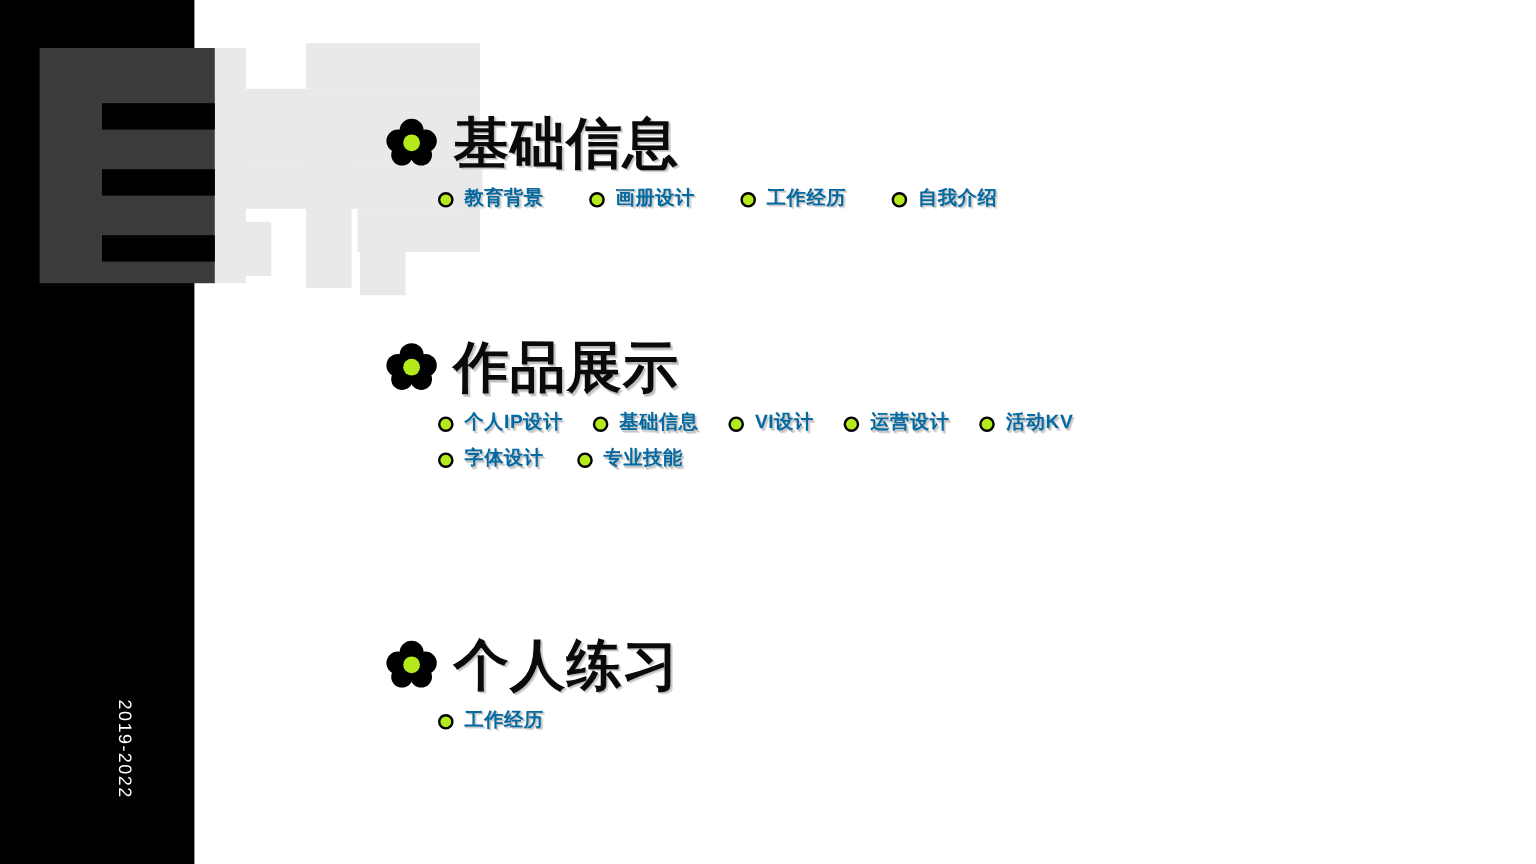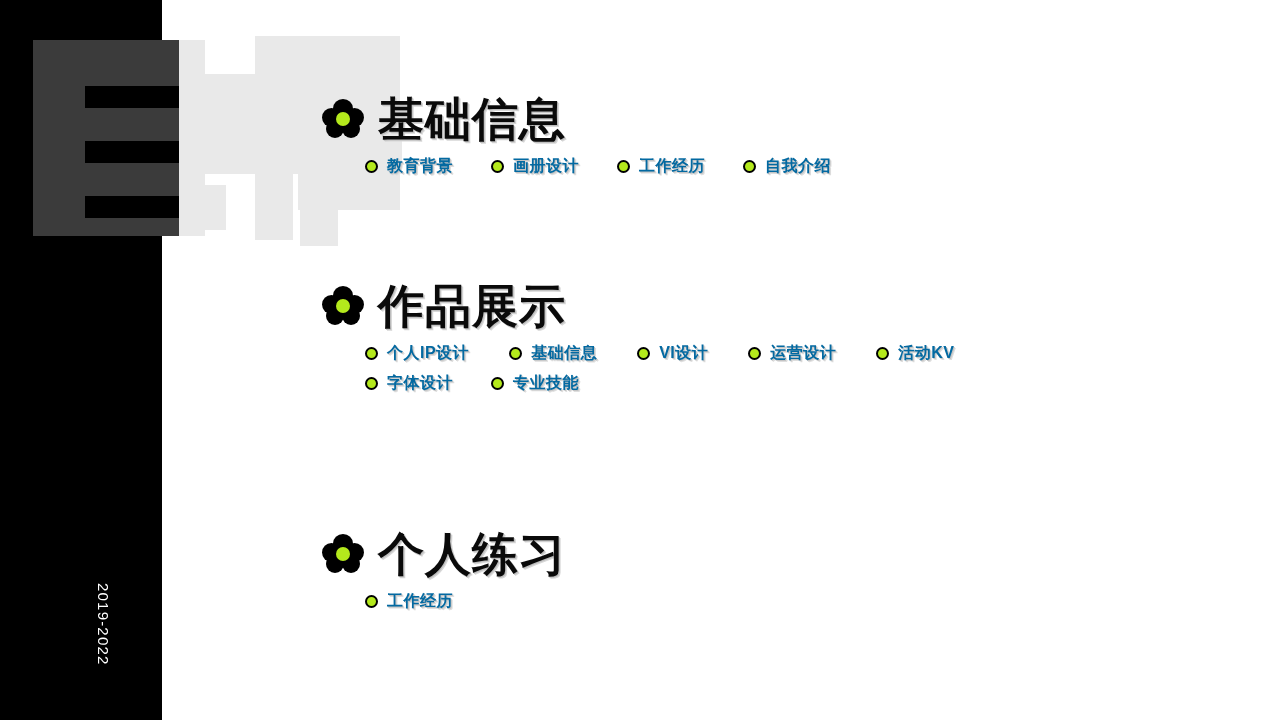--- a/index.html
+++ b/index.html
@@ -190,21 +190,21 @@
           <div class="petal p1"></div>
             <div class="petal p2"></div>
           <div class="petal p3"></div>
             <div class="petal p4"></div>
           <div class="petal p5"></div>
             <div class="core"></div>
         </div>
         <div class="sec-title">作品展示</div>
       </div>
       <div class="sub-rows">
-        <div class="sub-row" style="padding-left:43px;gap:40px;">
+        <div class="sub-row" style="padding-left:43px;gap:25px;">
           <div class="sub-item">
             <span class="dot"></span>
             <span class="sub-label">个人IP设计</span>
           </div>
           <div class="sub-item">
             <span class="dot"></span>
             <span class="sub-label">基础信息</span>
           </div>
           <div class="sub-item">
             <span class="dot"></span>
@@ -212,21 +212,21 @@
           </div>
           <div class="sub-item">
             <span class="dot"></span>
             <span class="sub-label">运营设计</span>
           </div>
           <div class="sub-item">
             <span class="dot"></span>
             <span class="sub-label">活动KV</span>
           </div>
         </div>
-        <div class="sub-row" style="padding-left:43px;gap:38px;">
+        <div class="sub-row" style="padding-left:43px;gap:28px;">
           <div class="sub-item">
             <span class="dot"></span>
             <span class="sub-label">字体设计</span>
           </div>
           <div class="sub-item">
             <span class="dot"></span>
             <span class="sub-label">专业技能</span>
           </div>
         </div>
       </div>

